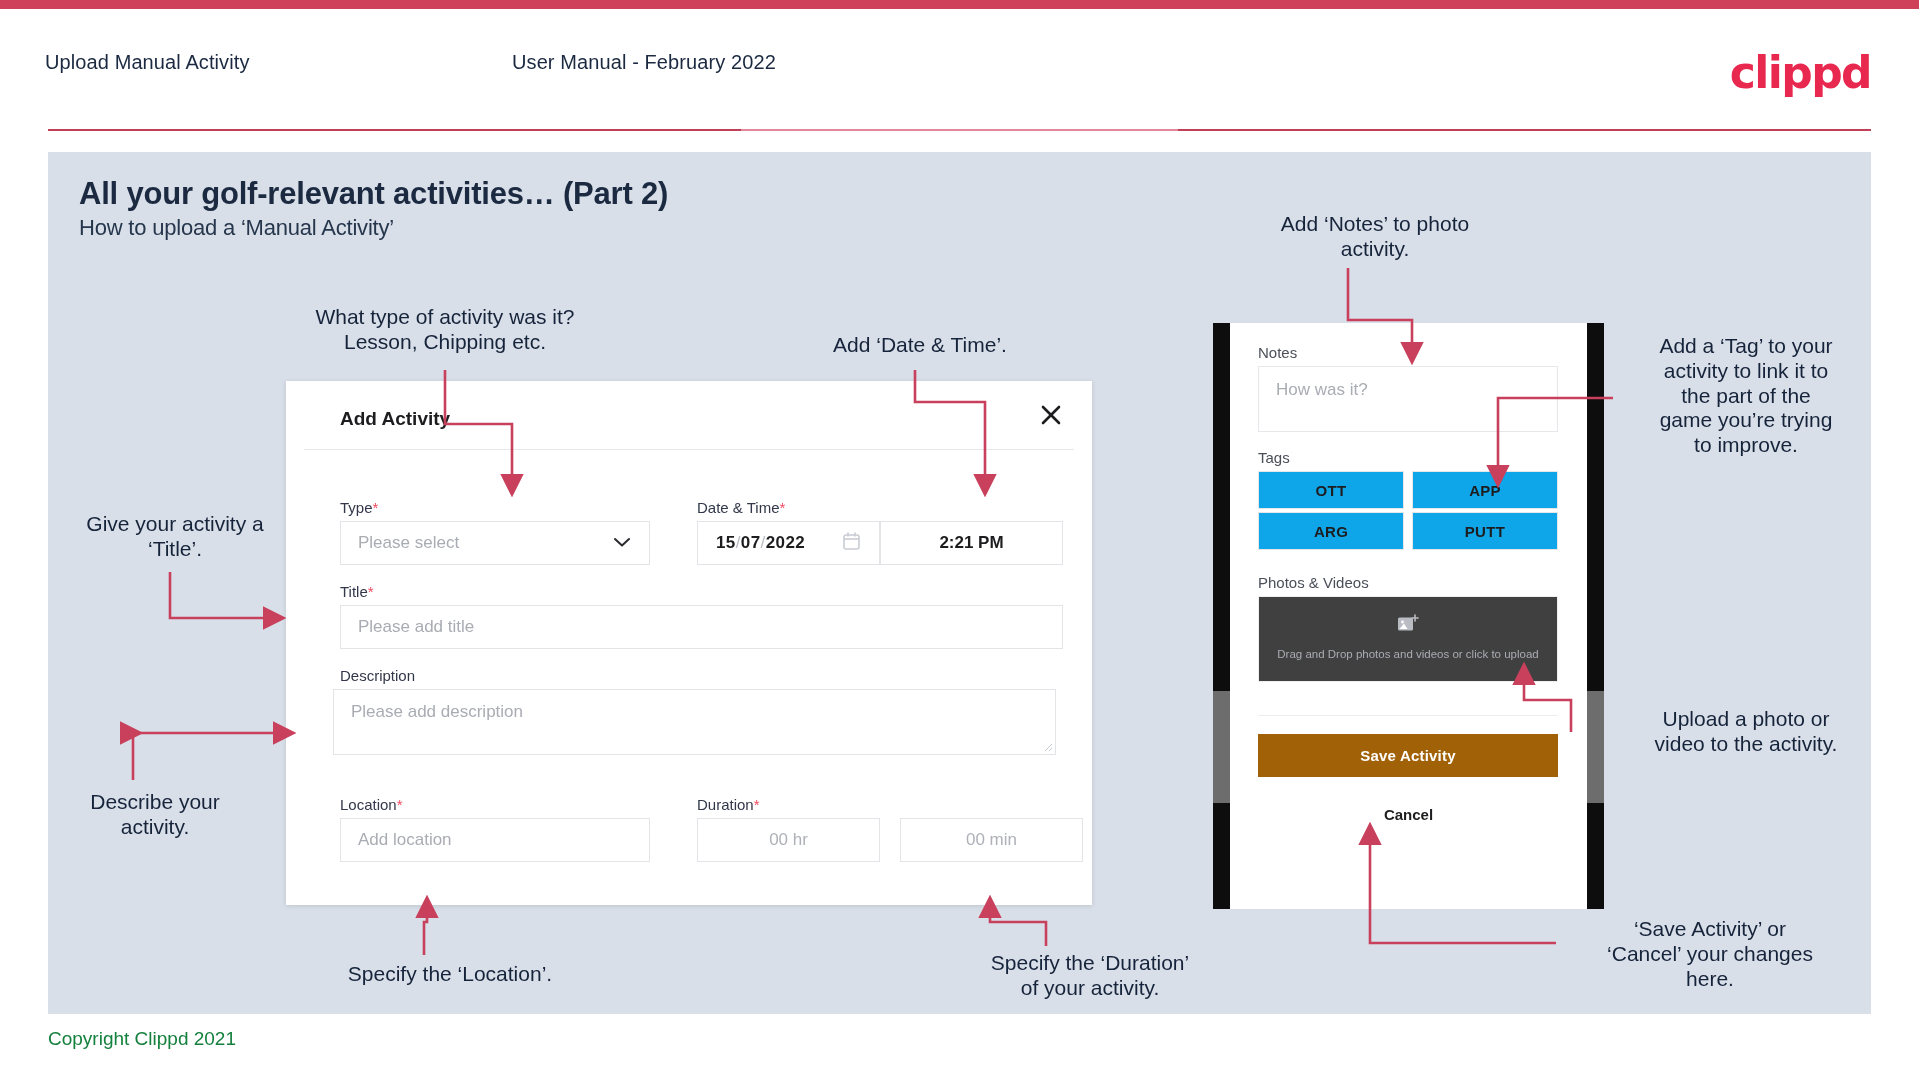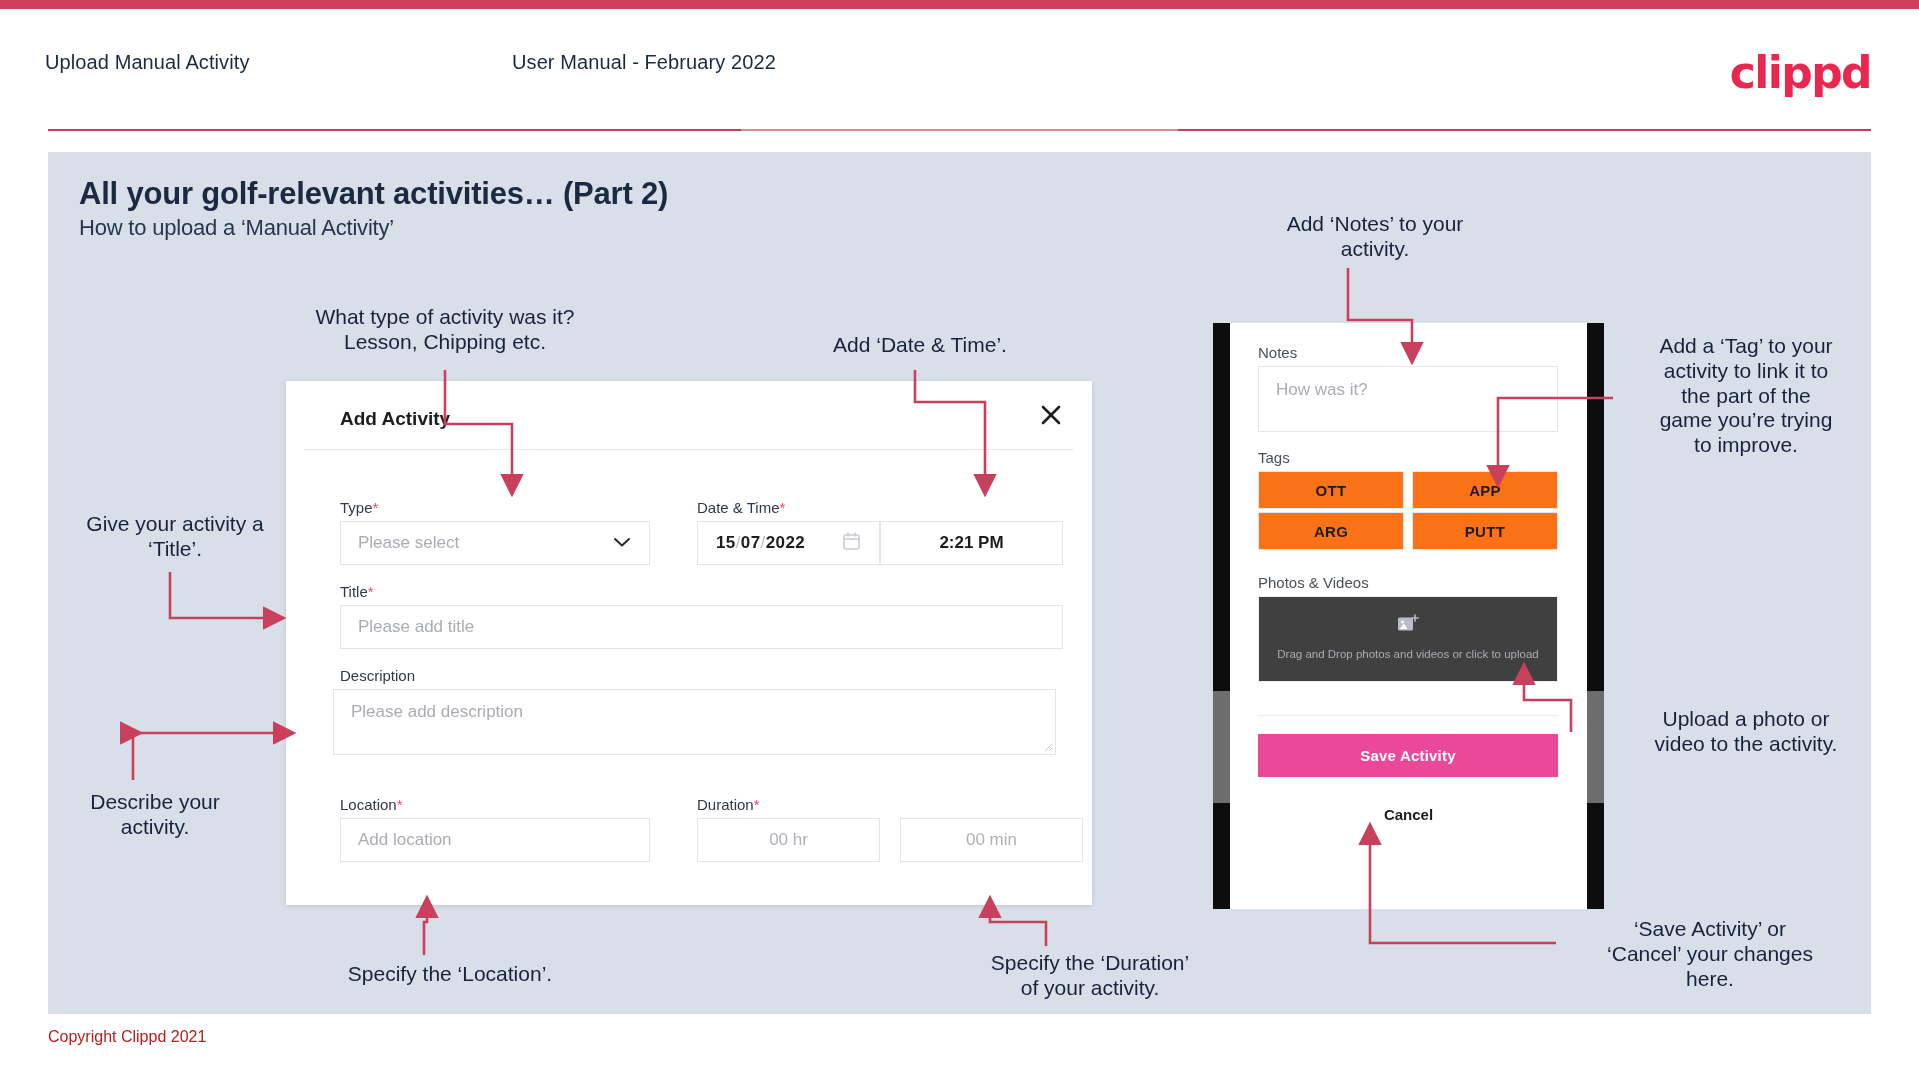--- a/index.html
+++ b/index.html
@@ -47,21 +47,21 @@
     position: absolute; left: 31px; top: 24px;
     font-size: 31px; font-weight: 700; color: #1b2a41; letter-spacing: -.2px;
   }
   .title-sub {
     position: absolute; left: 31px; top: 63px;
     font-size: 22px; font-weight: 400; color: #25364d; letter-spacing: -.2px;
   }
 
   .footer-copy {
     position: absolute; left: 48px; top: 1028px;
-    font-size: 16px; color: #b91c1c;
+    font-size: 19px; color: #15803d;
   }
 
   
   .anno {
     position: absolute;
     color: #16243b;
     font-size: 21px;
     line-height: 1.18;
     text-align: center;
     font-family: "Liberation Sans", sans-serif;
@@ -142,39 +142,39 @@
     background: #ffffff;
   }
 
   .m-label { position:absolute; font-size:15px; color:#4a4f58; }
   .m-box {
     position: absolute; border: 1px solid #e6e7ea; background:#fff;
   }
   .m-ph { font-size: 17px; color:#a9acb3; padding: 13px 0 0 17px; }
 
   .tag-btn {
-    position: absolute; border: 1px solid #e6e7ea; background: #f97316;
+    position: absolute; border: 1px solid #e6e7ea; background: #0ea5e9;
     display: flex; align-items: center; justify-content: center;
     font-size: 15px; font-weight: 700; color: #1d1d1f; letter-spacing: .3px;
     cursor: pointer;
   }
 
   .drop-zone {
     position: absolute; border: 1px solid #eceef0; background:#404040;
     display:flex; flex-direction: column; align-items:center; justify-content:center;
   }
   .drop-txt {
     font-size: 11.5px; color:#a9acb3; text-align:center; line-height:1.5;
     margin-top: 8px;
   }
   .m-hr { position:absolute; background:#ededf0; height:1px; }
 
   .save-btn {
     position: absolute;
-    background: #ec4899; color:#fff;
+    background: #a16207; color:#fff;
     display:flex; align-items:center; justify-content:center;
     font-size: 15px; font-weight: 700; cursor:pointer; letter-spacing:.2px;
   }
   .cancel-btn {
     position: absolute; width:100%; text-align:center;
     font-size: 15px; font-weight: 700; color:#1d1d1f; cursor:pointer;
   }
 </style>
 </head>
 <body>
@@ -318,21 +318,21 @@
 <div class="anno" style="left:300px; top:305px; width:290px;">What type of activity was it?
 Lesson, Chipping etc.</div>
 <div class="anno" style="left:790px; top:333px; width:260px;">Add ‘Date &amp; Time’.</div>
 <div class="anno" style="left:40px; top:512px; width:270px;">Give your activity a
 ‘Title’.</div>
 <div class="anno" style="left:40px; top:790px; width:230px;">Describe your
 activity.</div>
 <div class="anno" style="left:305px; top:962px; width:290px;">Specify the ‘Location’.</div>
 <div class="anno" style="left:940px; top:951px; width:300px;">Specify the ‘Duration’
 of your activity.</div>
-<div class="anno" style="left:1245px; top:212px; width:260px;">Add ‘Notes’ to your
+<div class="anno" style="left:1245px; top:212px; width:260px;">Add ‘Notes’ to photo
 activity.</div>
 <div class="anno" style="left:1621px; top:334px; width:250px;">Add a ‘Tag’ to your
 activity to link it to
 the part of the
 game you’re trying
 to improve.</div>
 <div class="anno" style="left:1621px; top:707px; width:250px;">Upload a photo or
 video to the activity.</div>
 <div class="anno" style="left:1560px; top:917px; width:300px;">‘Save Activity’ or
 ‘Cancel’ your changes

